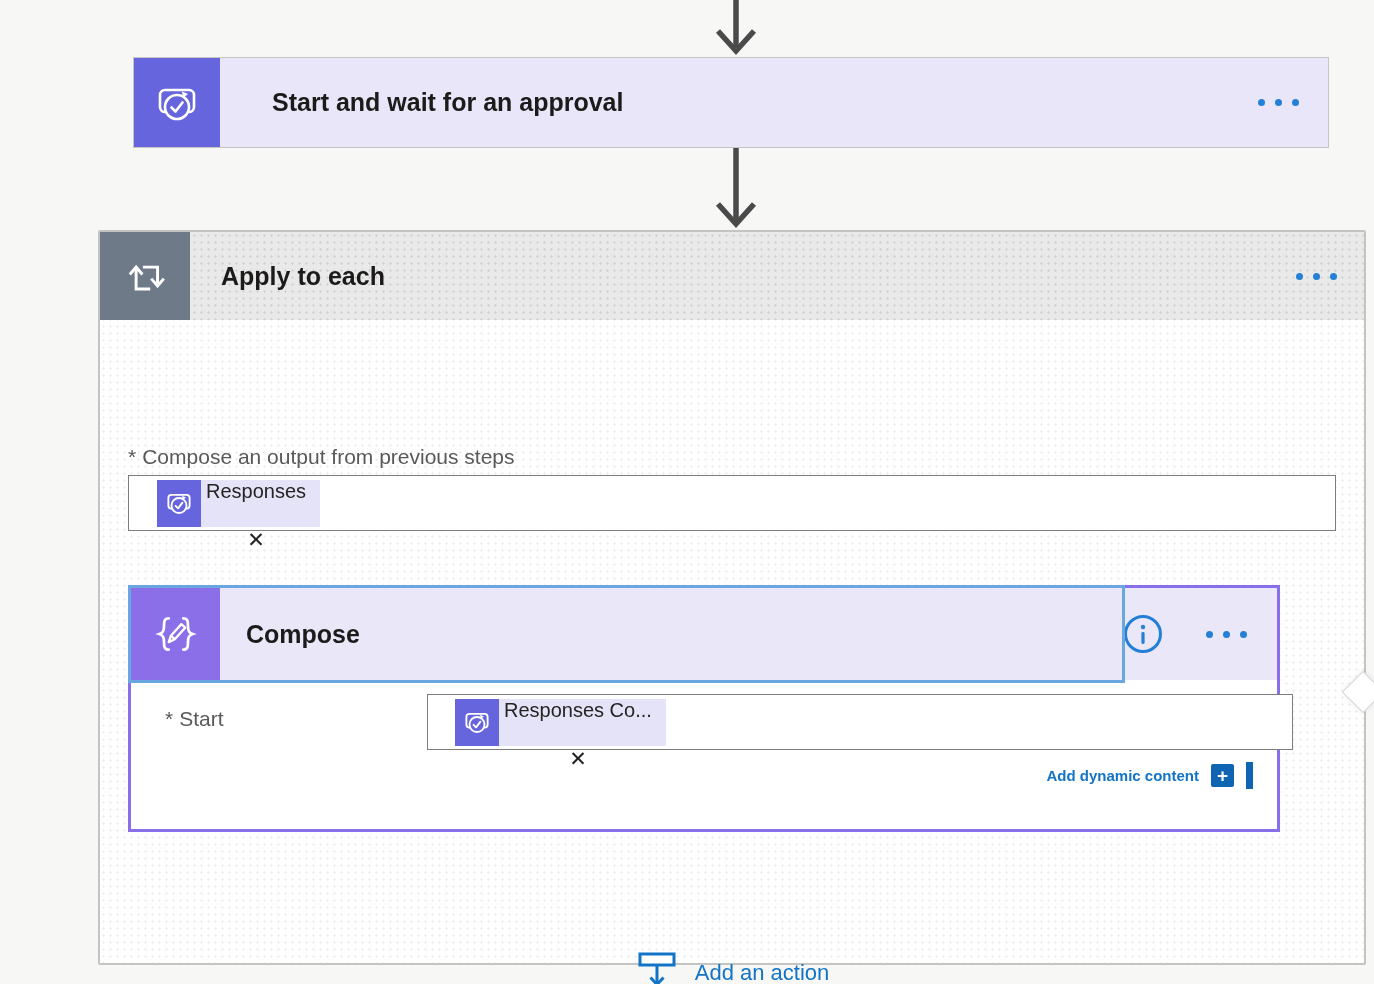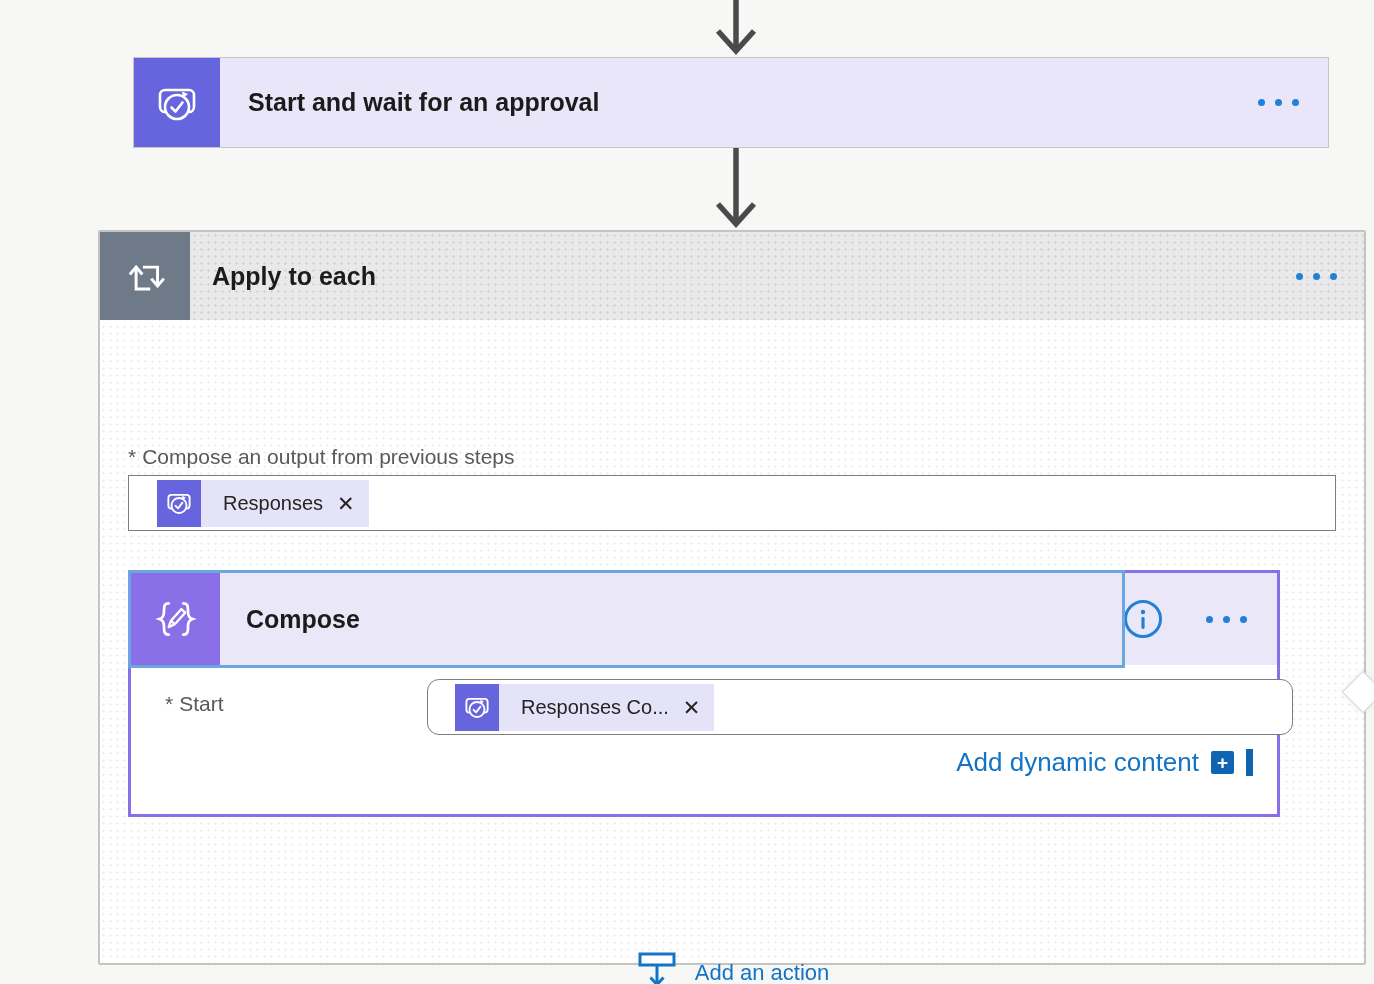--- a/index.html
+++ b/index.html
@@ -9,61 +9,61 @@
 
   .connector { position:absolute; left:710px; width:52px; }
   .card { position:absolute; display:flex; align-items:stretch; border:1px solid #c7c5c3; }
   .tile { display:flex; align-items:center; justify-content:center; flex:0 0 auto; }
   .card-title { flex:1; display:flex; align-items:center; font-size:25px; font-weight:600; color:#1c1b1a; }
   .dots { display:flex; gap:10px; align-items:center; }
   .dots i { width:7px; height:7px; border-radius:50%; background:#2480d6; }
   .menu-btn { display:flex; align-items:center; justify-content:center; cursor:pointer; }
 
   
-  #approval-card { left:133px; top:57px; width:1196px; height:91px; background:#e8e6f8; }
+  #approval-card { left:133px; top:57px; width:1196px; height:91px; background:#e8e6f8;gap:24px; }
   #approval-card .tile { width:86px; background:#6665dd; }
   #approval-card .card-title { padding-left:28px; }
   #approval-card .menu-btn { width:100px; }
 
   
   #scope { position:absolute; left:98px; top:230px; width:1268px; height:735px; background:#ffffff;
            background-image:radial-gradient(circle, #efeff0 1px, transparent 1.3px); background-size:7px 7px;
            border:2px solid #c6c4c2; border-radius:2px; }
   #scope-header { display:flex; height:88px; background:#e9e9ea;
            background-image:radial-gradient(circle, #d4d4d5 1px, transparent 1.3px); background-size:7px 7px; }
   #scope-header .tile { width:90px; background:#6e7a87; }
-  #scope-header .card-title { padding-left:22px; }
+  #scope-header .card-title { padding-left:31px; }
   #scope-header .menu-btn { width:96px; }
   #scope-body { position:relative; height:645px; }
 
   .field-label { position:absolute; font-size:21px; color:#595959; display:flex; gap:6px; }
   .textbox { position:absolute; background:#fff; border:1px solid #7d7d7d; display:flex; align-items:center; }
   .token { display:inline-flex; align-items:stretch; height:47px; cursor:pointer; }
   .token .tile { width:44px; background:#6665dd; }
-  .token-body { display:flex; align-items:center; background:#e5e3f7; padding:0 14px 0 22px; gap:14px; }
+  .token-body { display:flex; align-items:center; background:#e5e3f7; padding:0 14px 0 5px; gap:26px;flex-direction:column; }
   .token-label { font-size:20px; color:#252423; }
   .token-x { font-size:21px; color:#252423; cursor:pointer; line-height:1; }
 
   #select-output-label { left:28px; top:125px; }
   #select-output-box { left:28px; top:155px; width:1208px; height:56px; padding-left:28px; }
 
   
-  #compose-card { position:absolute; left:28px; top:250px; width:1152px; height:247px;
+  #compose-card { position:absolute; left:28px; top:265px; width:1152px; height:247px;
                   border:3px solid #8a70e8; background:#fff; }
   #compose-header { position:relative; display:flex; height:92px; background:#eae7f9; }
   #compose-main { width:1030px; display:flex; box-shadow:0 0 0 3px #6aa6e0; position:relative; z-index:2; cursor:pointer; }
   #compose-main .tile { width:89px; background:#8a6fe8; }
   #compose-main .card-title { padding-left:26px; background:#eae7f9; }
   #compose-controls { flex:1; display:flex; align-items:center; justify-content:flex-end; gap:42px; padding-right:30px; }
   #info-btn { width:42px; height:42px; display:flex; align-items:center; justify-content:center; cursor:pointer; }
   #compose-body { position:relative; height:149px; }
   #inputs-label { left:34px; top:27px; }
-  #inputs-box { left:296px; top:14px; width:866px; height:56px; padding-left:27px;border-radius:12px; }
+  #inputs-box { left:296px; top:14px; width:866px; height:56px; padding-left:27px; }
   #dynamic-row { position:absolute; top:82px; right:24px; display:flex; align-items:center; gap:12px; }
-  #dynamic-link { font-size:26px; color:#1374c5; cursor:pointer; }
+  #dynamic-link { font-size:15px; color:#1374c5; cursor:pointer;font-weight:bold; }
   #plus-box { width:23px; height:23px; background:#1065b3; border-radius:2px; color:#fff; font-size:19px; font-weight:700;
               display:flex; align-items:center; justify-content:center; cursor:pointer; }
   #plus-bar { width:7px; height:27px; background:#1065b3; }
 
   #add-action { position:absolute; left:0; right:0; top:630px; display:flex; justify-content:center; align-items:center; gap:16px; cursor:pointer; }
   #add-action-label { font-size:22px; color:#1374c5; }
 
   #beak { position:absolute; left:1348px; top:677px; width:30px; height:30px; background:#fff;
           border:1px solid #d6d6d6; transform:rotate(45deg); box-shadow:0 0 6px rgba(0,0,0,.08); z-index:5; }
 </style>

